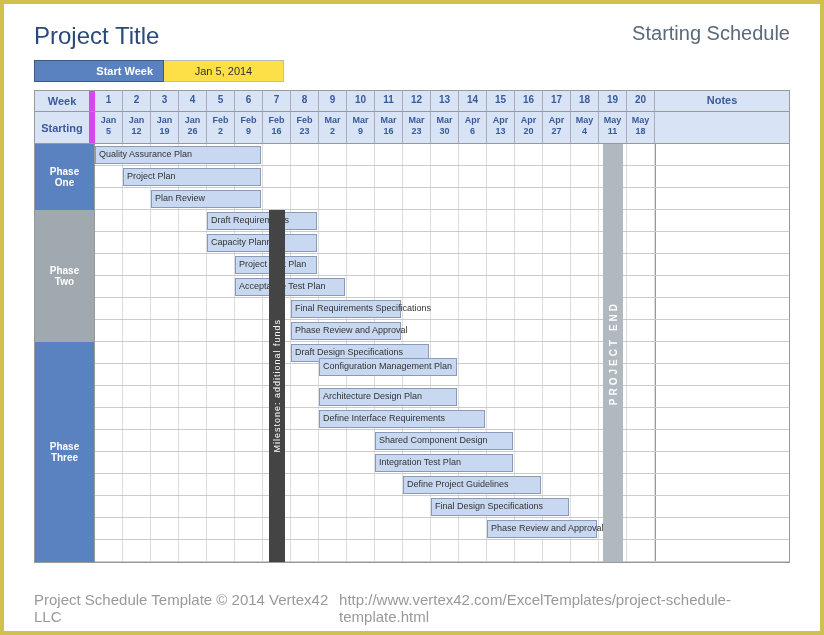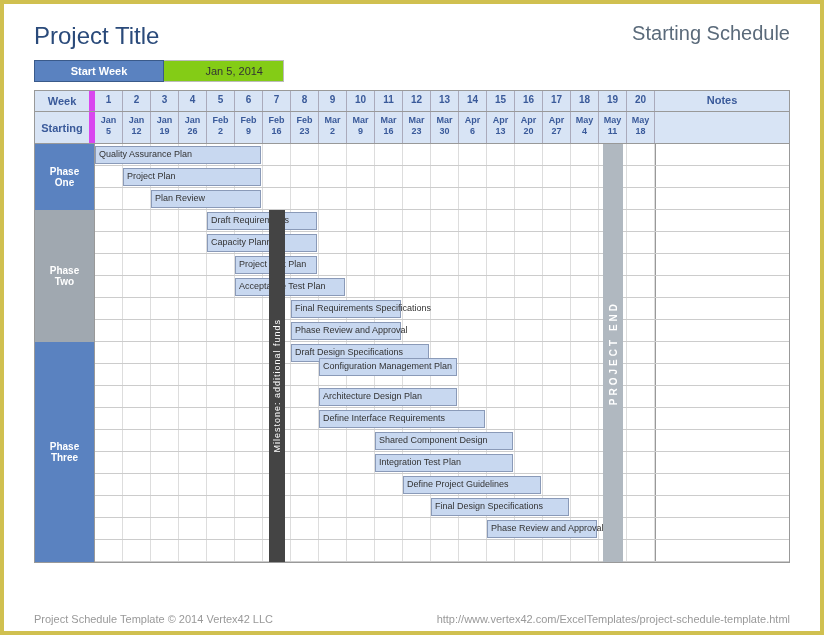--- a/index.html
+++ b/index.html
@@ -1,41 +1,41 @@
 <!DOCTYPE html>
 <html><head>
 <meta charset="utf-8">
 <style>
 * { box-sizing: border-box; margin: 0; padding: 0; }
 body { font-family: Arial, sans-serif; background: #fff; border: 4px solid #d0c050; width: 824px; height: 635px; position: relative; }
 .header { display: flex; justify-content: space-between; padding: 18px 30px 10px 30px; }
 .title { color: #2a4a7a; font-size: 24px; font-weight: normal; }
 .subtitle { color: #5a6a7a; font-size: 20px; font-weight: normal; }
 .start-row { padding: 0 30px 8px 30px; display: flex; gap: 0; }
-.start-label { background: #5a82c0; color: #fff; font-size: 11px; font-weight: bold; padding: 4px 10px; border: 1px solid #3a5a8a; width: 130px; text-align: center; }
-.start-value { background: #84cc16; color: #333; font-size: 11px; padding: 4px 20px; border: 1px solid #bbb; border-left: none; width: 120px; text-align: right; }
+.start-label { background: #5a82c0; color: #fff; font-size: 11px; font-weight: bold; padding: 4px 10px; border: 1px solid #3a5a8a; width: 130px; text-align: right; }
+.start-value { background: #fde047; color: #333; font-size: 11px; padding: 4px 20px; border: 1px solid #bbb; border-left: none; width: 120px; text-align: center; }
 .grid { margin: 0 30px; border: 1px solid #999; position: relative; }
 .hdr-row { display: flex; background: #d8e4f5; border-bottom: 1px solid #999; }
 .hdr-left { width: 60px; color: #3a5a9a; font-size: 11px; font-weight: bold; text-align: center; padding: 4px 2px; border-right: 6px solid #d946ef; }
 .hdr-week { width: 28px; color: #3a5a9a; font-size: 10px; font-weight: bold; text-align: center; padding: 3px 0; border-right: 1px solid #aab; }
 .hdr-notes { flex: 1; color: #3a5a9a; font-size: 11px; font-weight: bold; text-align: center; padding: 3px 0; }
 .body-grid { position: relative; }
 .row { display: flex; height: 22px; border-bottom: 1px solid #ccc; position: relative; }
 .row-left { width: 60px; border-right: 1px solid #999; }
 .row-cells { display: flex; position: relative; }
 .cell { width: 28px; height: 100%; border-right: 1px solid #ddd; }
 .row-notes { flex: 1; border-left: 1px solid #999; }
 .phase-label { position: absolute; width: 60px; background: #5a82c0; color: #fff; font-size: 10px; font-weight: bold; text-align: center; display: flex; align-items: center; justify-content: center; z-index: 5; border-right: 1px solid #999; }
 .phase-label.gray { background: #a0a8b0; }
 .bar { position: absolute; height: 18px; top: 2px; background: #c8d8f0; border: 1px solid #8a9ab8; font-size: 9px; color: #333; padding: 2px 3px; overflow: visible; white-space: nowrap; z-index: 2; }
 .milestone { position: absolute; width: 16px; background: #444; color: #fff; z-index: 4; display: flex; align-items: center; justify-content: center; }
 .milestone span { writing-mode: vertical-rl; transform: rotate(180deg); font-size: 9px; white-space: nowrap; letter-spacing: 1px; }
 .end-col { position: absolute; width: 20px; background: #b0b8c0; color: #fff; z-index: 3; display: flex; align-items: center; justify-content: center; }
 .end-col span { writing-mode: vertical-rl; transform: rotate(180deg); font-size: 10px; letter-spacing: 3px; font-weight: bold; }
-.footer { position: absolute; bottom: 6px; left: 30px; right: 30px; display: flex; justify-content: space-between; font-size: 11px; color: #999; }
+.footer { position: absolute; bottom: 6px; left: 30px; right: 30px; display: flex; justify-content: space-between; font-size: 15px; color: #999; }
 </style>
 </head>
 <body>
 
 <div class="header">
   <div class="title">Project Title</div>
   <div class="subtitle">Starting Schedule</div>
 </div>
 
 <div class="start-row">

